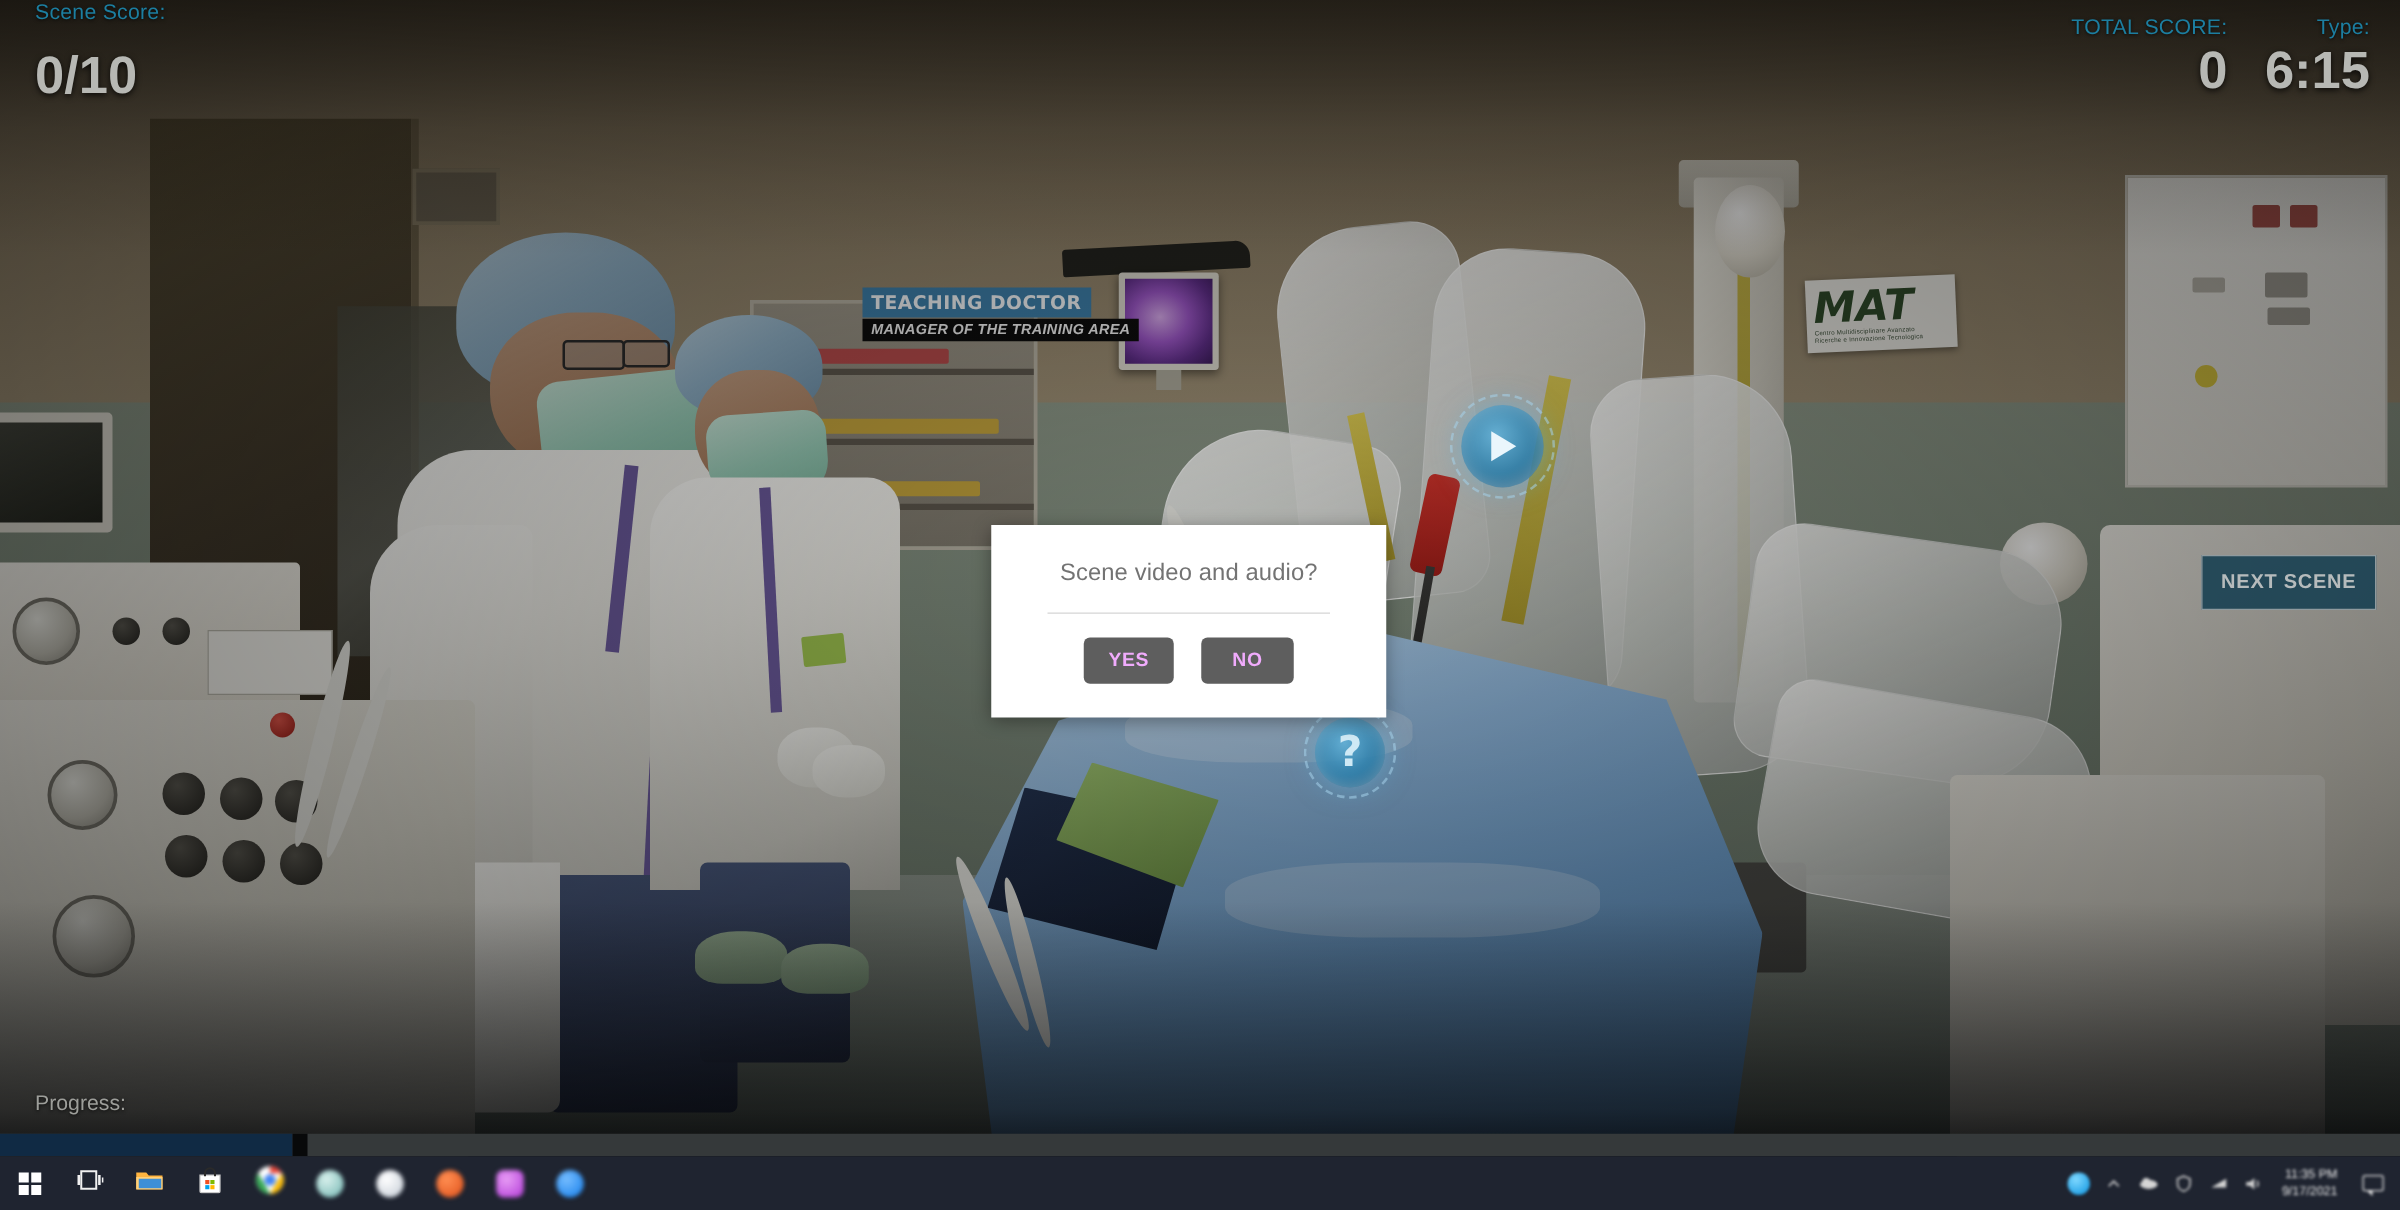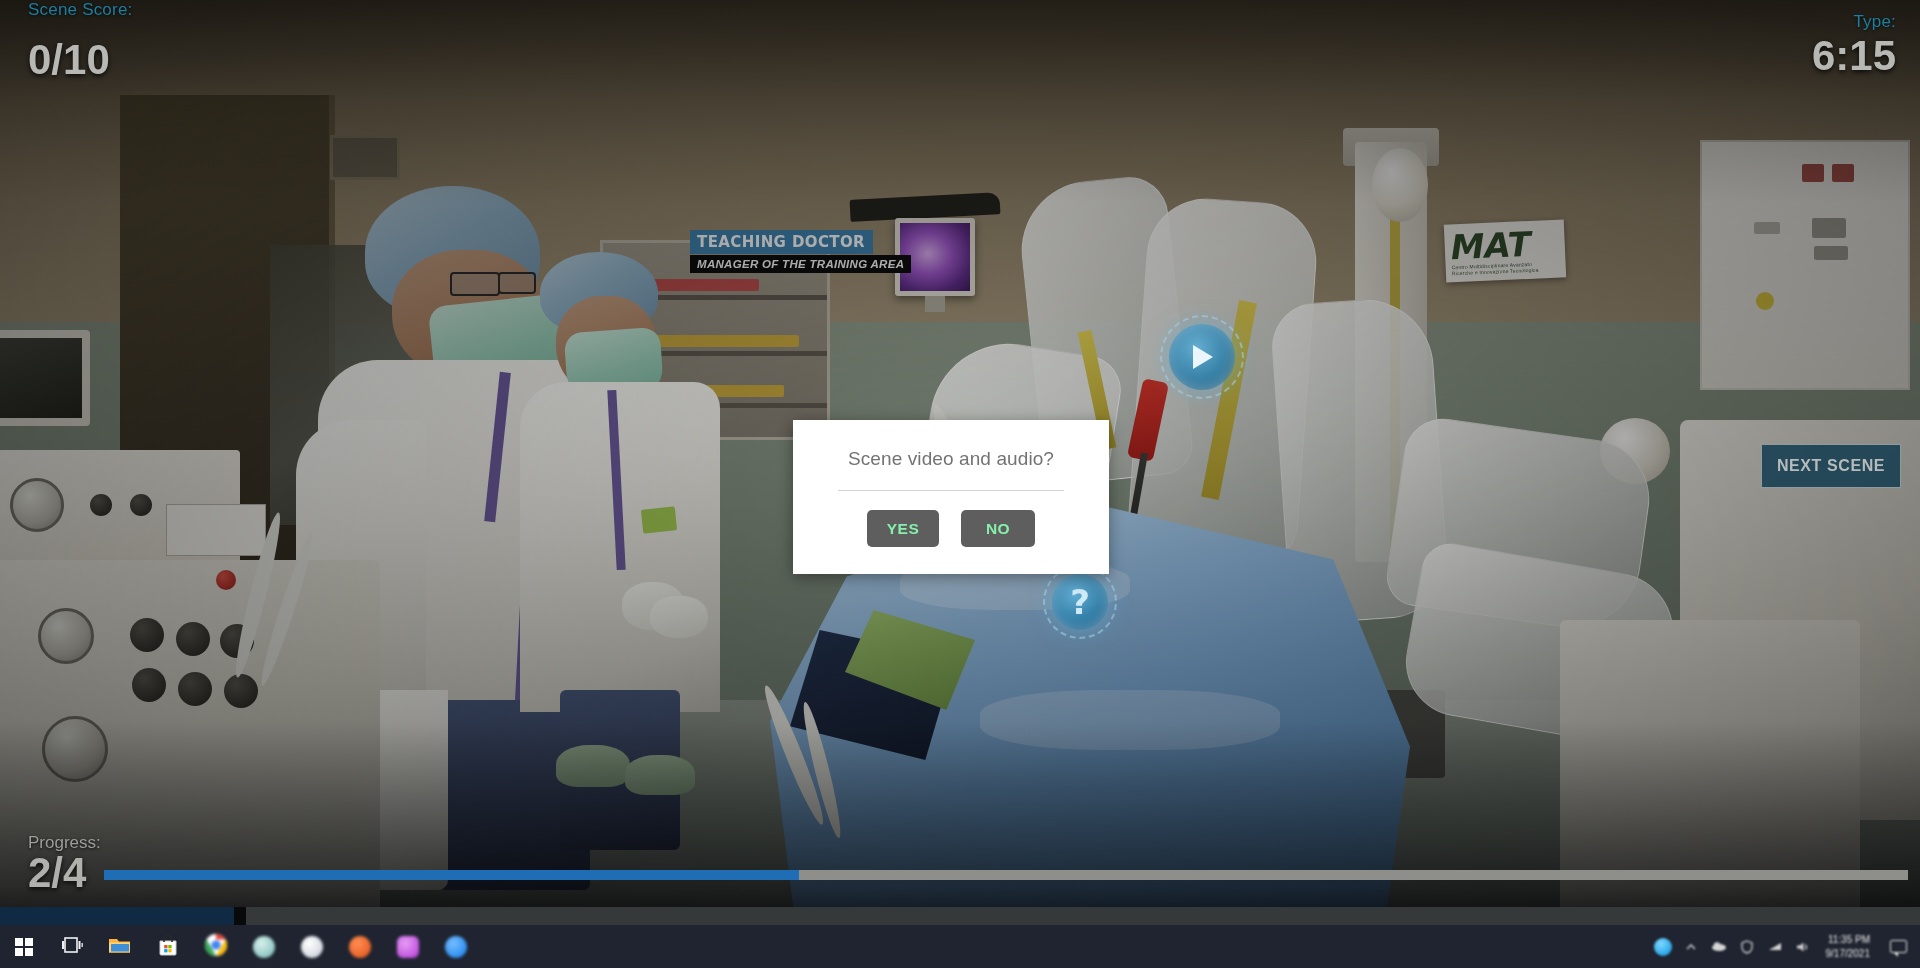--- a/index.html
+++ b/index.html
@@ -334,21 +334,21 @@
     display:flex; flex-direction:column; align-items:center;
   }
   #modal .m-title {
     margin-top:28px; color:#737373; font-size:19px; letter-spacing:.1px;
   }
   #modal .m-divider {
     width:226px; height:1px; background:#d5d5d5; margin-top:20px;
   }
   #modal .m-buttons { display:flex; gap:22px; margin-top:19px; }
   #modal .m-btn {
-    background:#5e5e5e; color:#86efac; border:none; border-radius:5px;
+    background:#5e5e5e; color:#f0abfc; border:none; border-radius:5px;
     width:72px; height:37px; font-size:15.5px; font-weight:bold;
     letter-spacing:.5px; cursor:pointer; font-family:"Liberation Sans", sans-serif;
   }
   #modal .m-btn.no { width:74px; }
 
   
   #taskbar {
     position:absolute; left:0; bottom:0; width:1920px; height:43px;
     background:#1f2430; display:flex; align-items:center;
   }
@@ -561,35 +561,33 @@
       <div class="hs-core">?</div>
     </div>
 
     <div id="hud-scene-score">
       <div class="hud-label">Scene Score:</div>
       <div class="hud-value">0/10</div>
     </div>
 
     <div id="hud-right">
       <div class="col">
+        <div class="hud-label">TOTAL SCORE:</div>
+        <div class="hud-value">0</div>
+      </div>
+      <div class="col">
         <div class="hud-label">Type:</div>
         <div class="hud-value">6:15</div>
       </div>
     </div>
 
     <div id="next-scene-btn">NEXT SCENE</div>
 
     <div id="hud-progress">
       <div class="pg-label">Progress:</div>
-      <div class="pg-row">
-        <div class="pg-value">2/4</div>
-        <div class="progress-track">
-          <div class="progress-fill" id="progress-fill" style="width: 38.5%;"></div>
-        </div>
-      </div>
     </div>
 
     <div id="scrubber">
       <div class="sc-fill" id="scrub-fill" style="width: 12.2%;"></div>
       <div class="sc-handle" id="scrub-handle" style="left: 12.2%;"></div>
     </div>
 
     <div id="modal">
       <div class="m-title">Scene video and audio?</div>
       <div class="m-divider"></div>

